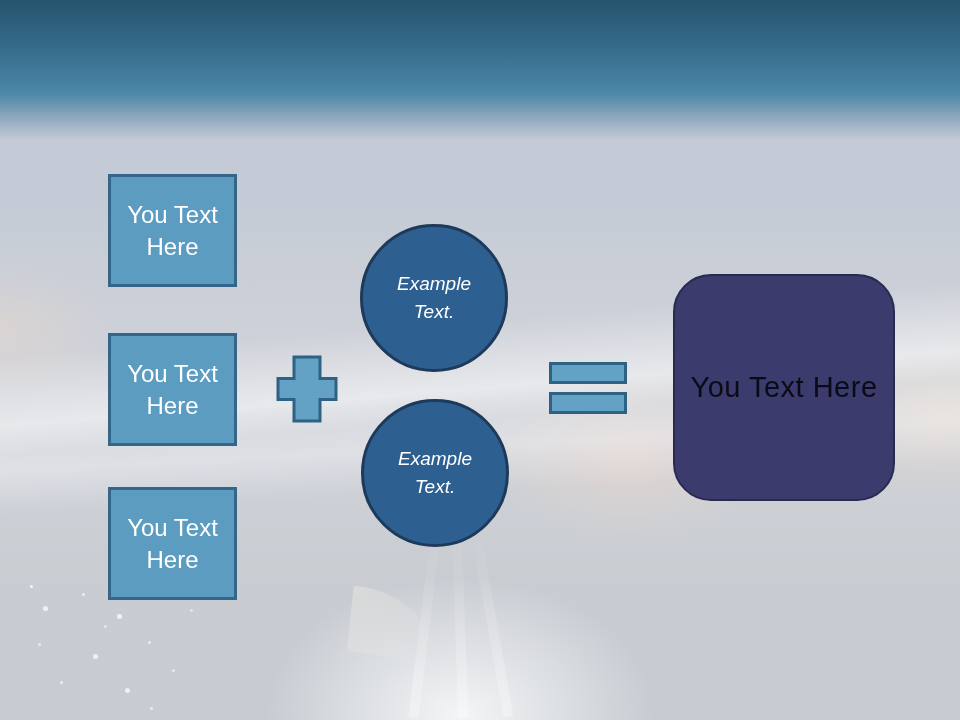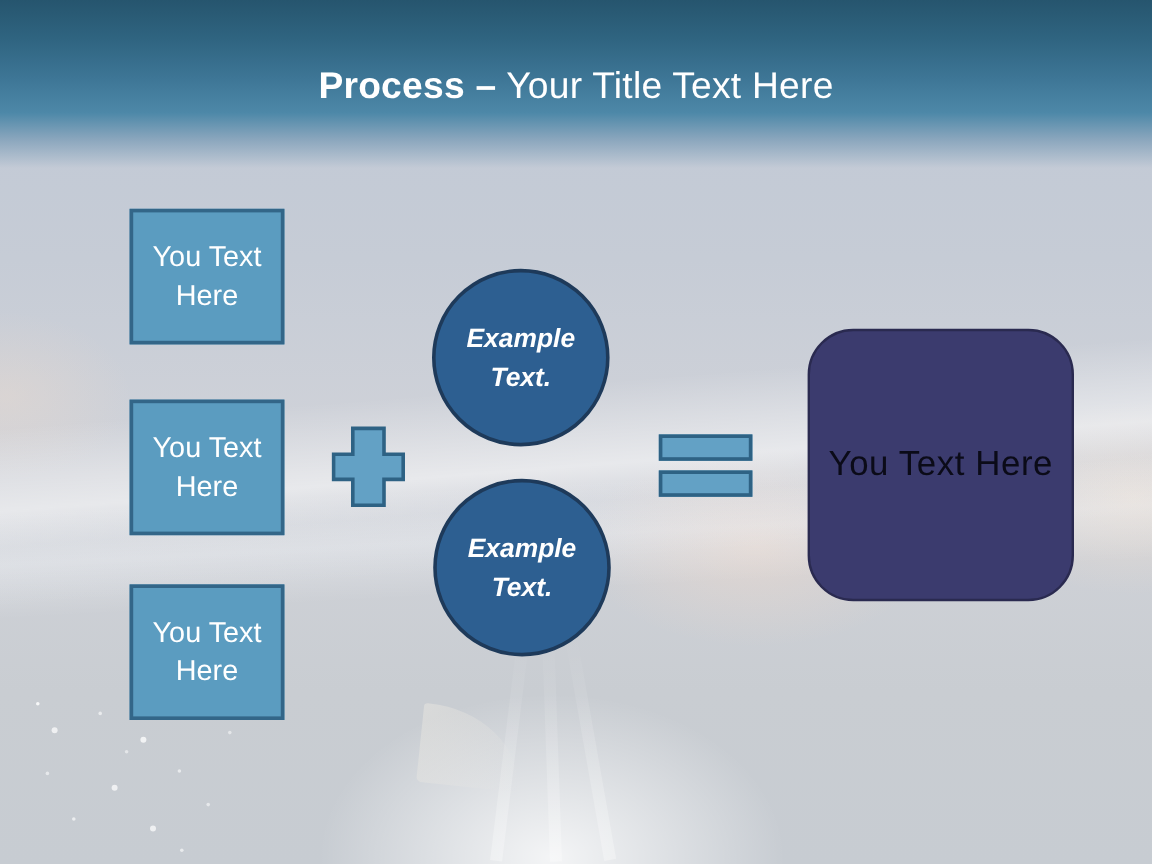--- a/index.html
+++ b/index.html
@@ -47,22 +47,22 @@
   
   .sq-box{position:absolute;left:108px;width:123px;height:107px;
     background:var(--box-fill,#5b9cc0);border:3px solid var(--box-border,#336688);
     display:flex;align-items:center;justify-content:center;text-align:center;
     color:#fff;font-size:24px;line-height:1.33;}
   .sq-box.b1{top:174px;} .sq-box.b2{top:333px;} .sq-box.b3{top:487px;}
   .circle{position:absolute;width:142px;height:142px;border-radius:50%;
     background:var(--circle-fill,#2d5f91);border:3px solid var(--circle-border,#1e3a5a);
     display:flex;align-items:center;justify-content:center;text-align:center;}
   .circle.c1{left:360px;top:224px;} .circle.c2{left:361px;top:399px;}
-  .circle span{display:inline-block;width:100px;color:#fff;font-size:22px;
-    font-weight:bold;font-style:italic;line-height:1.5;}
+  .circle span{display:inline-block;width:100px;color:#fff;font-size:19px;
+    font-weight:normal;font-style:italic;line-height:1.5;}
   .plus-svg{position:absolute;left:276px;top:355px;}
   .eq-bar{position:absolute;left:549px;width:72px;height:16px;
     background:var(--operator-fill,#5b9abc);border:3px solid var(--operator-border,#2e6284);}
   .eq-bar.e1{top:362px;} .eq-bar.e2{top:392px;}
   .result{position:absolute;left:673px;top:274px;width:218px;height:223px;
     background:var(--result-fill,#3b3b6e);border:2px solid var(--result-border,#2a2a50);
     border-radius:38px;display:flex;align-items:center;justify-content:center;
     color:var(--result-text,#0b0b18);font-size:29px;letter-spacing:.5px;}
 </style>
 </head>
@@ -72,23 +72,20 @@
 
   <div class="water-band"></div>
   <div class="water-band2"></div>
   <div class="ray r1"></div>
   <div class="ray r2"></div>
   <div class="ray r3"></div>
   <div class="fin"></div>
   <div class="bubbles"></div>
 
   <div class="header"></div>
-  <div class="title">
-    <span class="bold">Process –</span><span> Your Title Text Here</span>
-  </div>
 
   <div class="sq-box b1">
     <span>You Text Here</span>
   </div>
   <div class="sq-box b2">
     <span>You Text Here</span>
   </div>
   <div class="sq-box b3">
     <span>You Text Here</span>
   </div>

